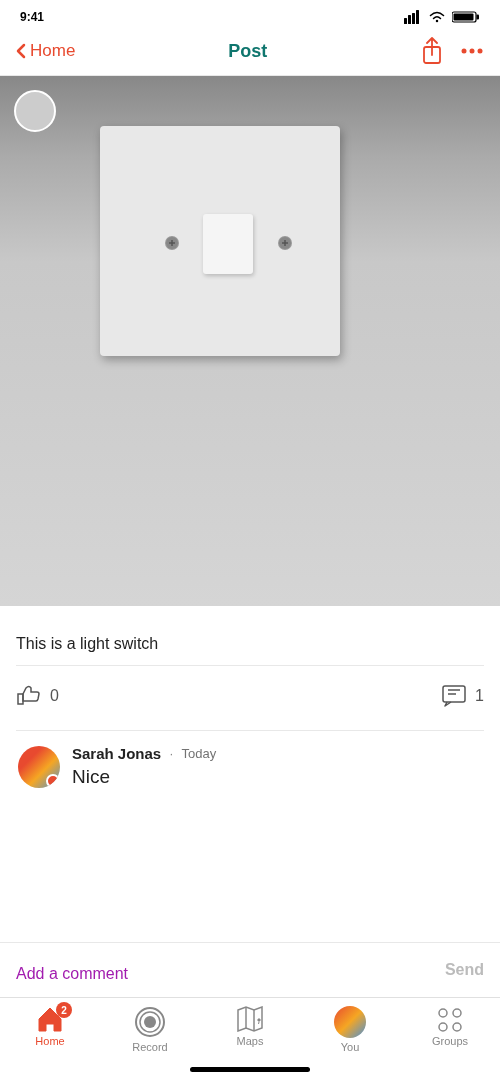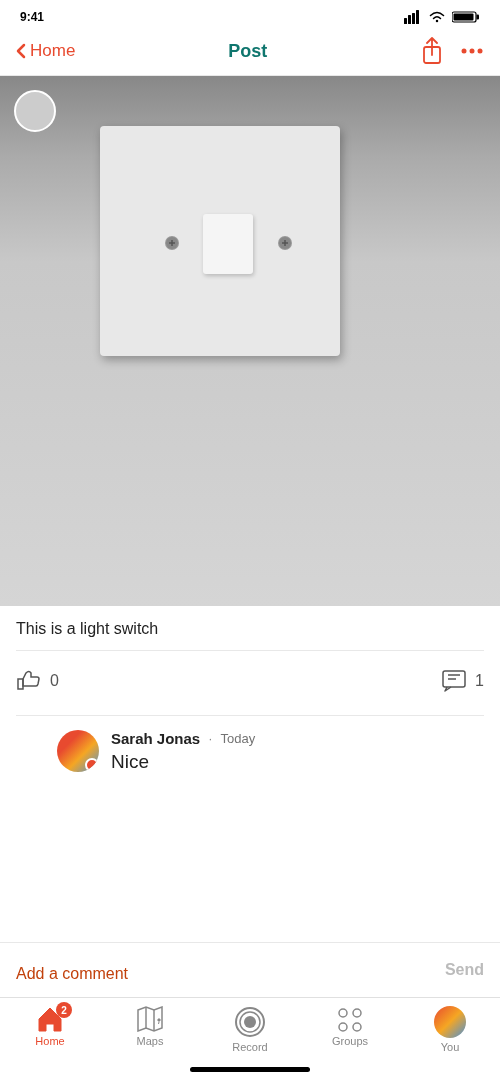--- a/index.html
+++ b/index.html
@@ -120,20 +120,21 @@
       height: 42px;
       border-radius: 50%;
       background: #ccc;
       border: 2px solid #fff;
     }
 
     
     .post-content {
       padding: 14px 16px 10px;
       background: #fff;
+      margin-top: 15px;
     }
     .post-caption {
       font-size: 16px;
       color: #222;
       margin-bottom: 12px;
     }
     .post-divider {
       height: 1px;
       background: #e8e8e8;
       margin: 0 0 10px;
@@ -157,24 +158,23 @@
     }
 
     
     .comment-divider {
       height: 1px;
       background: #e8e8e8;
       margin: 0 16px;
     }
     .comment-item {
       display: flex;
-      align-items: flex-start;
+      align-items: center;
       padding: 14px 18px;
       gap: 12px;
-      margin-left: 39px;
     }
     .comment-avatar {
       width: 42px;
       height: 42px;
       border-radius: 50%;
       overflow: hidden;
       flex-shrink: 0;
       background: #ddd;
       position: relative;
     }
@@ -228,21 +228,21 @@
       padding: 14px 16px;
       border-top: 1px solid #e8e8e8;
       background: #fff;
       position: fixed;
       bottom: 83px;
       left: 0;
       width: 500px;
     }
     .add-comment-placeholder {
       font-size: 16px;
-      color: #c2410c;
+      color: #a21caf;
       margin-top: 8px;
     }
     .send-btn {
       font-size: 16px;
       font-weight: 600;
       color: #bbb;
       margin-left: 28px;
     }
 
     
@@ -440,57 +440,57 @@
       <svg width="28" height="26" viewBox="0 0 28 26">
         <path d="M3 13 L14 2 L25 13 L25 25 L18 25 L18 18 L10 18 L10 25 L3 25 Z" fill="#e84a2f" stroke="#e84a2f" stroke-width="1"></path>
       </svg>
       <div class="tab-badge">2</div>
     </div>
     <span class="tab-label active">Home</span>
   </div>
 
   <div class="tab-item">
     <div class="tab-icon-wrap">
+      <svg width="32" height="32" viewBox="0 0 32 32">
+        <circle cx="16" cy="16" r="14" stroke="#888" stroke-width="2" fill="none"></circle>
+        <circle cx="16" cy="16" r="10" fill="none" stroke="#888" stroke-width="1.5"></circle>
+        <circle cx="16" cy="16" r="6" fill="#888"></circle>
+      </svg>
+    </div>
+    <span class="tab-label">Record</span>
+  </div>
+
+  <div class="tab-item">
+    <div class="tab-icon-wrap">
       <svg width="26" height="26" viewBox="0 0 26 26">
         <polygon points="1,4 9,1 17,4 25,1 25,22 17,25 9,22 1,25" stroke="#888" stroke-width="1.5" fill="none"></polygon>
         <line x1="9" y1="1" x2="9" y2="22" stroke="#888" stroke-width="1.5"></line>
         <line x1="17" y1="4" x2="17" y2="25" stroke="#888" stroke-width="1.5"></line>
 
         <path d="M20 14 L22 12 L24 14 L22 16 Z" fill="#888"></path>
         <line x1="22" y1="16" x2="21.5" y2="18" stroke="#888" stroke-width="1"></line>
       </svg>
     </div>
     <span class="tab-label">Maps</span>
   </div>
 
   <div class="tab-item">
     <div class="tab-icon-wrap">
-      <svg width="32" height="32" viewBox="0 0 32 32">
-        <circle cx="16" cy="16" r="14" stroke="#888" stroke-width="2" fill="none"></circle>
-        <circle cx="16" cy="16" r="10" fill="none" stroke="#888" stroke-width="1.5"></circle>
-        <circle cx="16" cy="16" r="6" fill="#888"></circle>
-      </svg>
-    </div>
-    <span class="tab-label">Record</span>
+      <div style="width:32px;height:32px;border-radius:50%;overflow:hidden;background:linear-gradient(135deg,#e84a2f,#f5a623,#4a90d9);"></div>
+    </div>
+    <span class="tab-label">You</span>
   </div>
 
   <div class="tab-item">
     <div class="tab-icon-wrap">
       <svg width="28" height="26" viewBox="0 0 28 26">
         <circle cx="7" cy="7" r="4" stroke="#888" stroke-width="1.5" fill="none"></circle>
         <circle cx="21" cy="7" r="4" stroke="#888" stroke-width="1.5" fill="none"></circle>
         <circle cx="7" cy="21" r="4" stroke="#888" stroke-width="1.5" fill="none"></circle>
         <circle cx="21" cy="21" r="4" stroke="#888" stroke-width="1.5" fill="none"></circle>
       </svg>
     </div>
     <span class="tab-label">Groups</span>
   </div>
 
-  <div class="tab-item">
-    <div class="tab-icon-wrap">
-      <div style="width:32px;height:32px;border-radius:50%;overflow:hidden;background:linear-gradient(135deg,#e84a2f,#f5a623,#4a90d9);"></div>
-    </div>
-    <span class="tab-label">You</span>
-  </div>
-
 </div>
 
 <div class="home-indicator"></div>
 
 </body></html>

